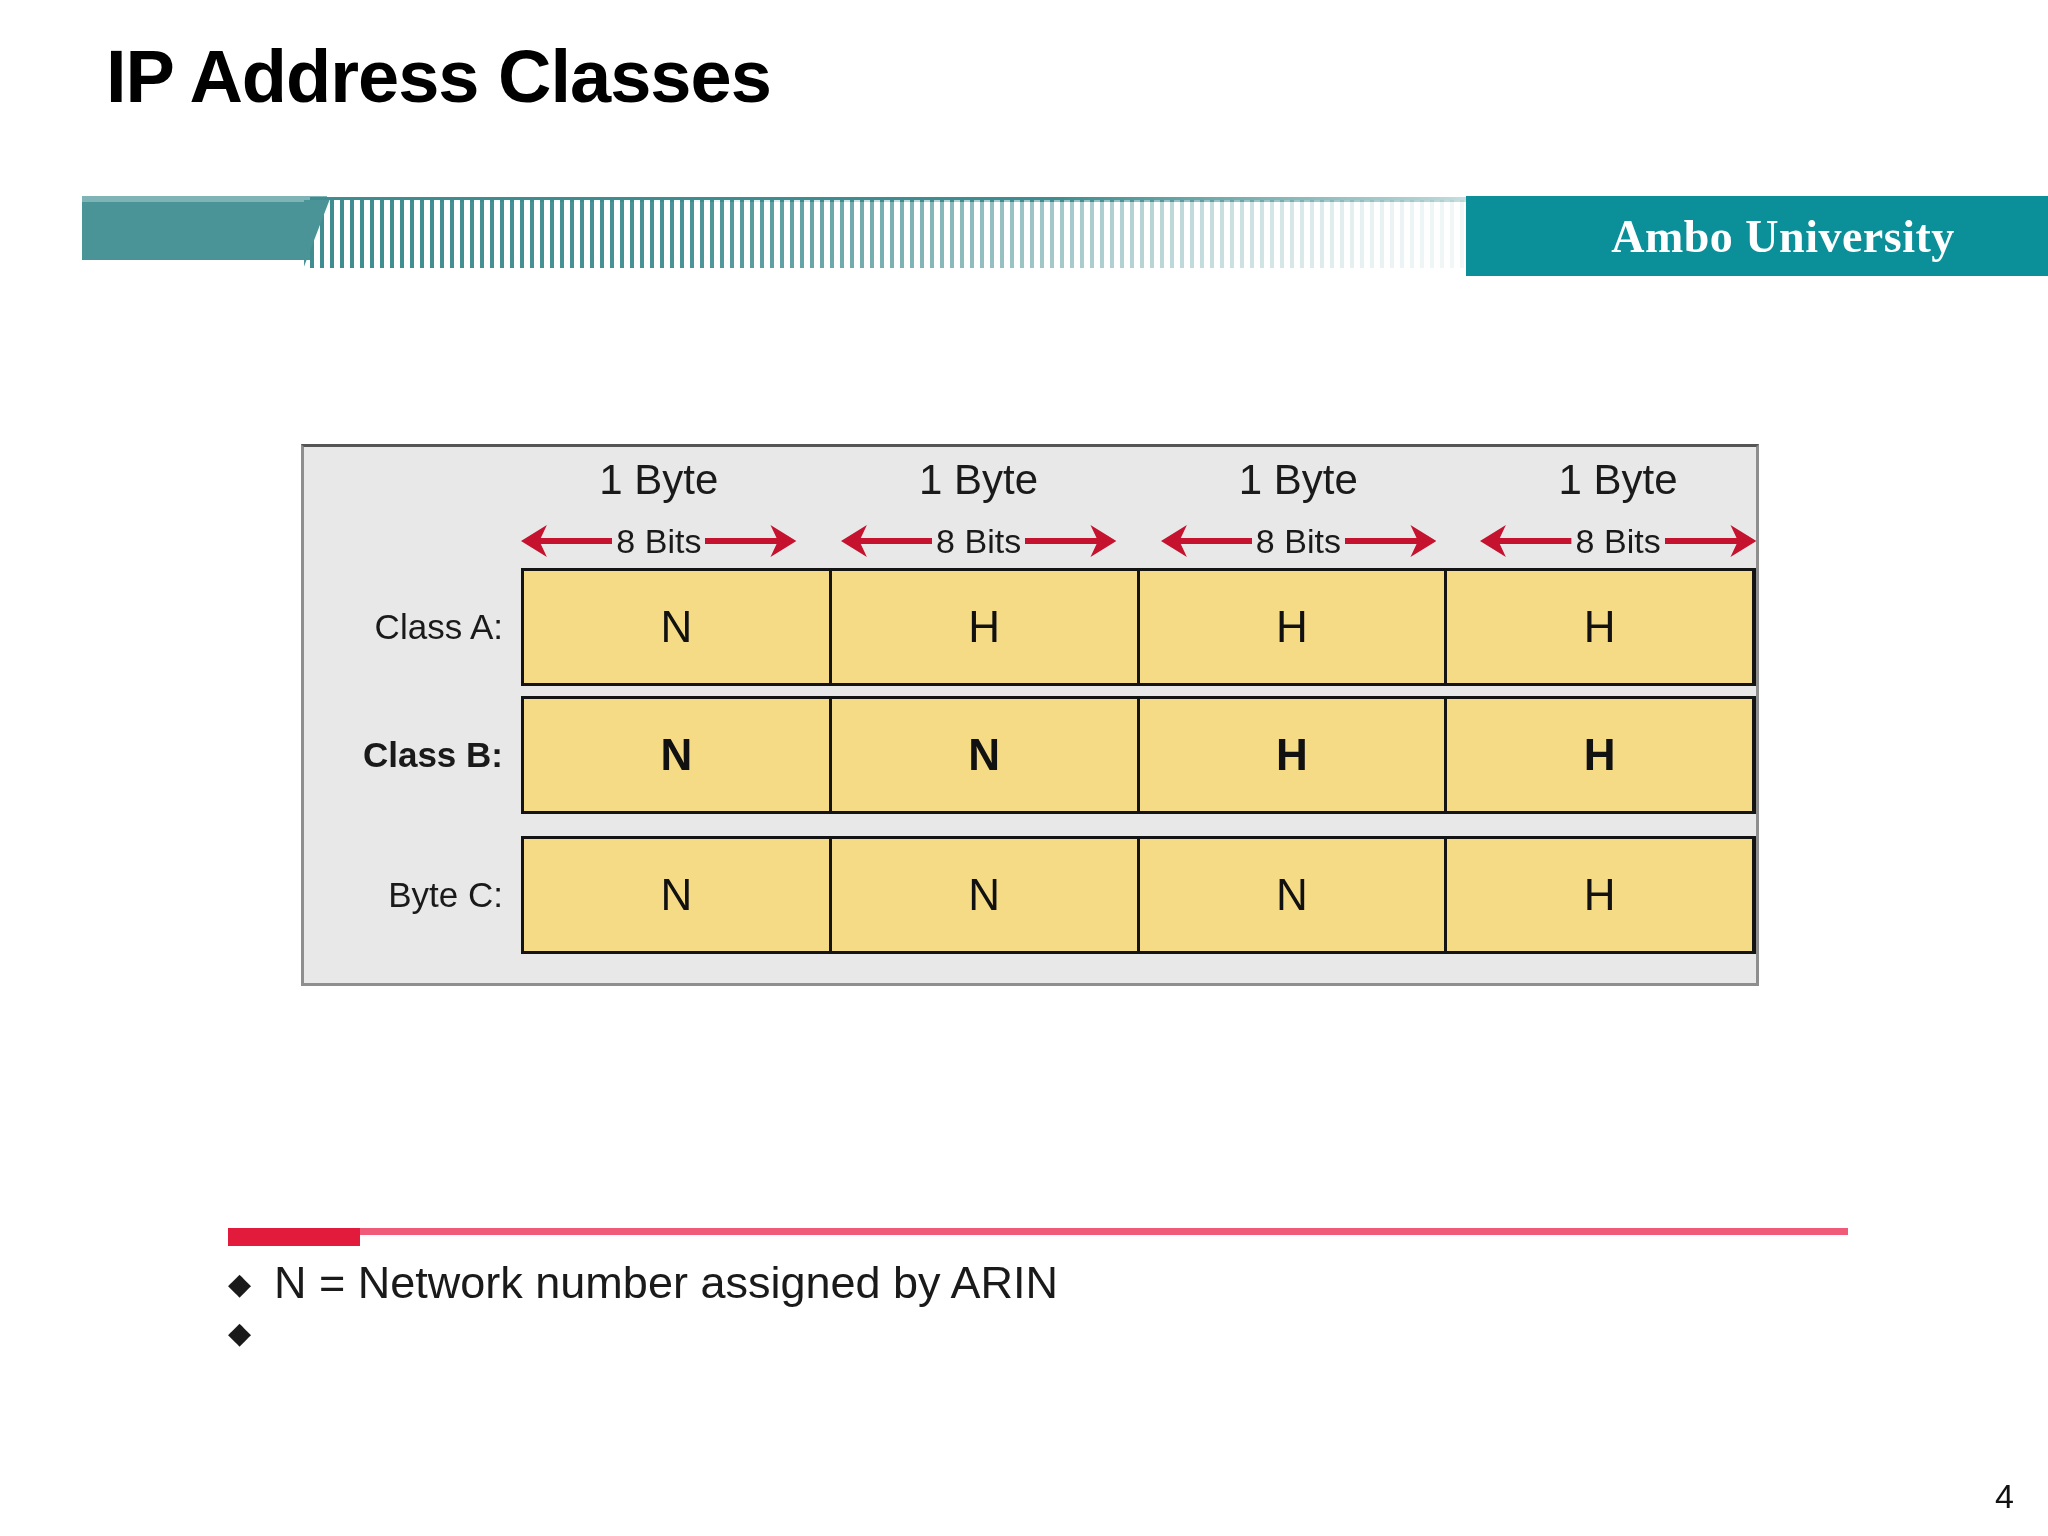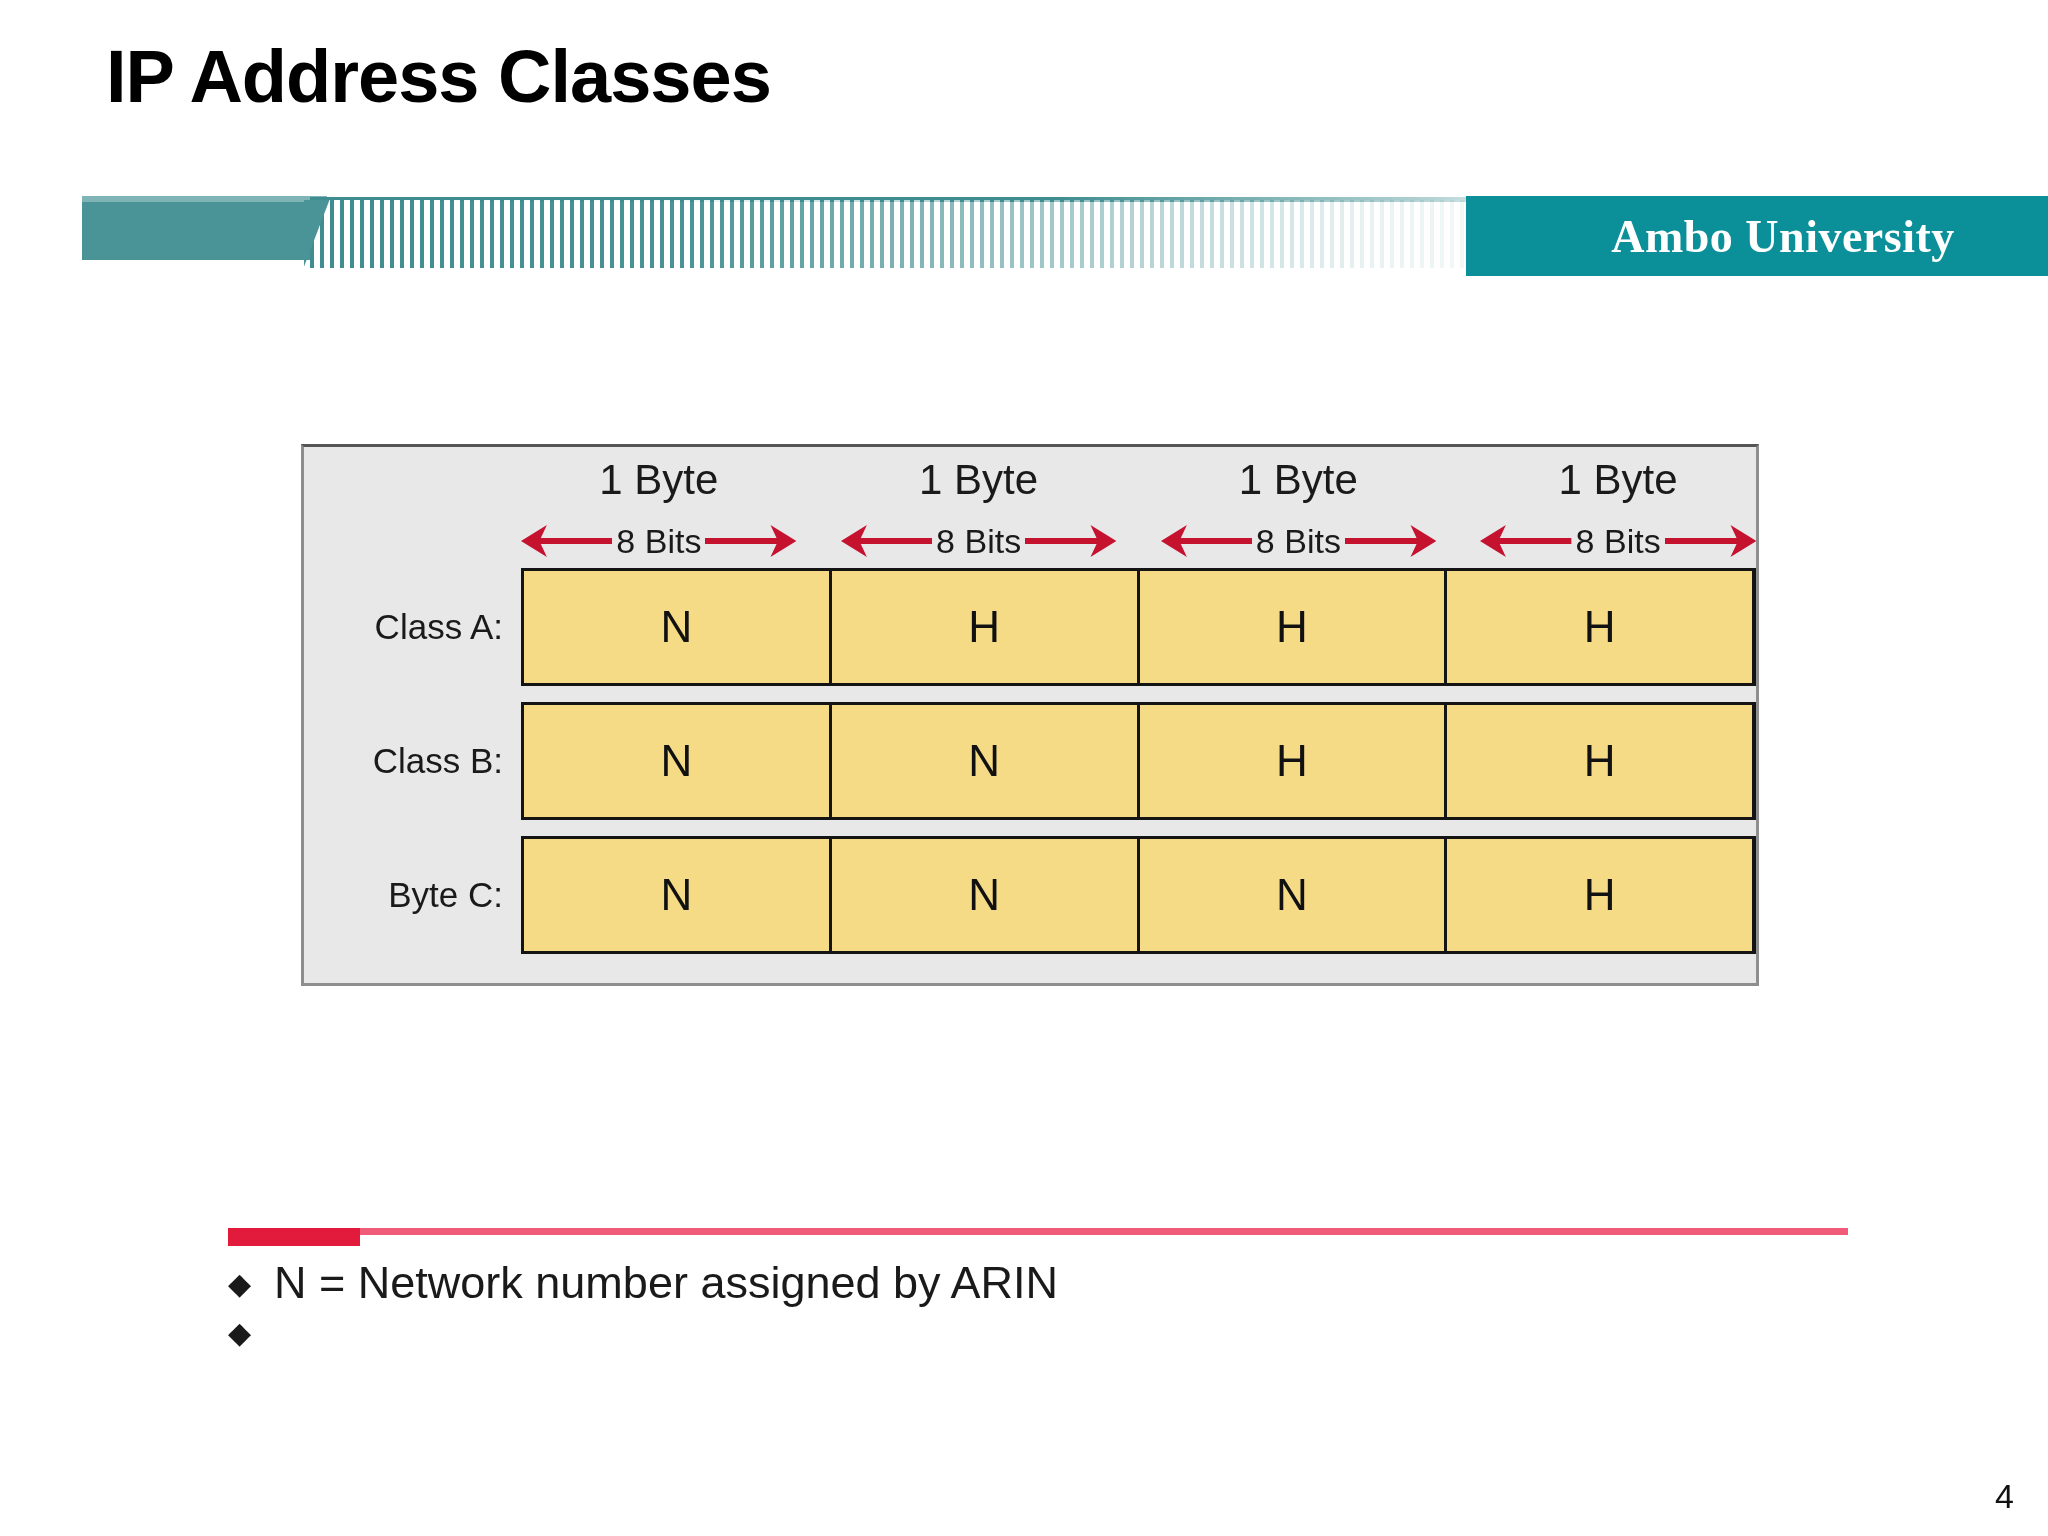--- a/index.html
+++ b/index.html
@@ -190,21 +190,21 @@
   }
   .class-row {
     position: absolute;
     left: 0;
     right: 0;
     height: 118px;
     display: flex;
     align-items: stretch;
   }
   .class-row.r0 { top: 0px; }
-  .class-row.r1 { top: 134px; }
+  .class-row.r1 { top: 128px; font-weight: bold; }
   .class-row.r2 { top: 268px; }
 
   .class-label {
     width: 217px;
     flex: 0 0 217px;
     display: flex;
     align-items: center;
     justify-content: flex-end;
     padding-right: 18px;
     box-sizing: border-box;

